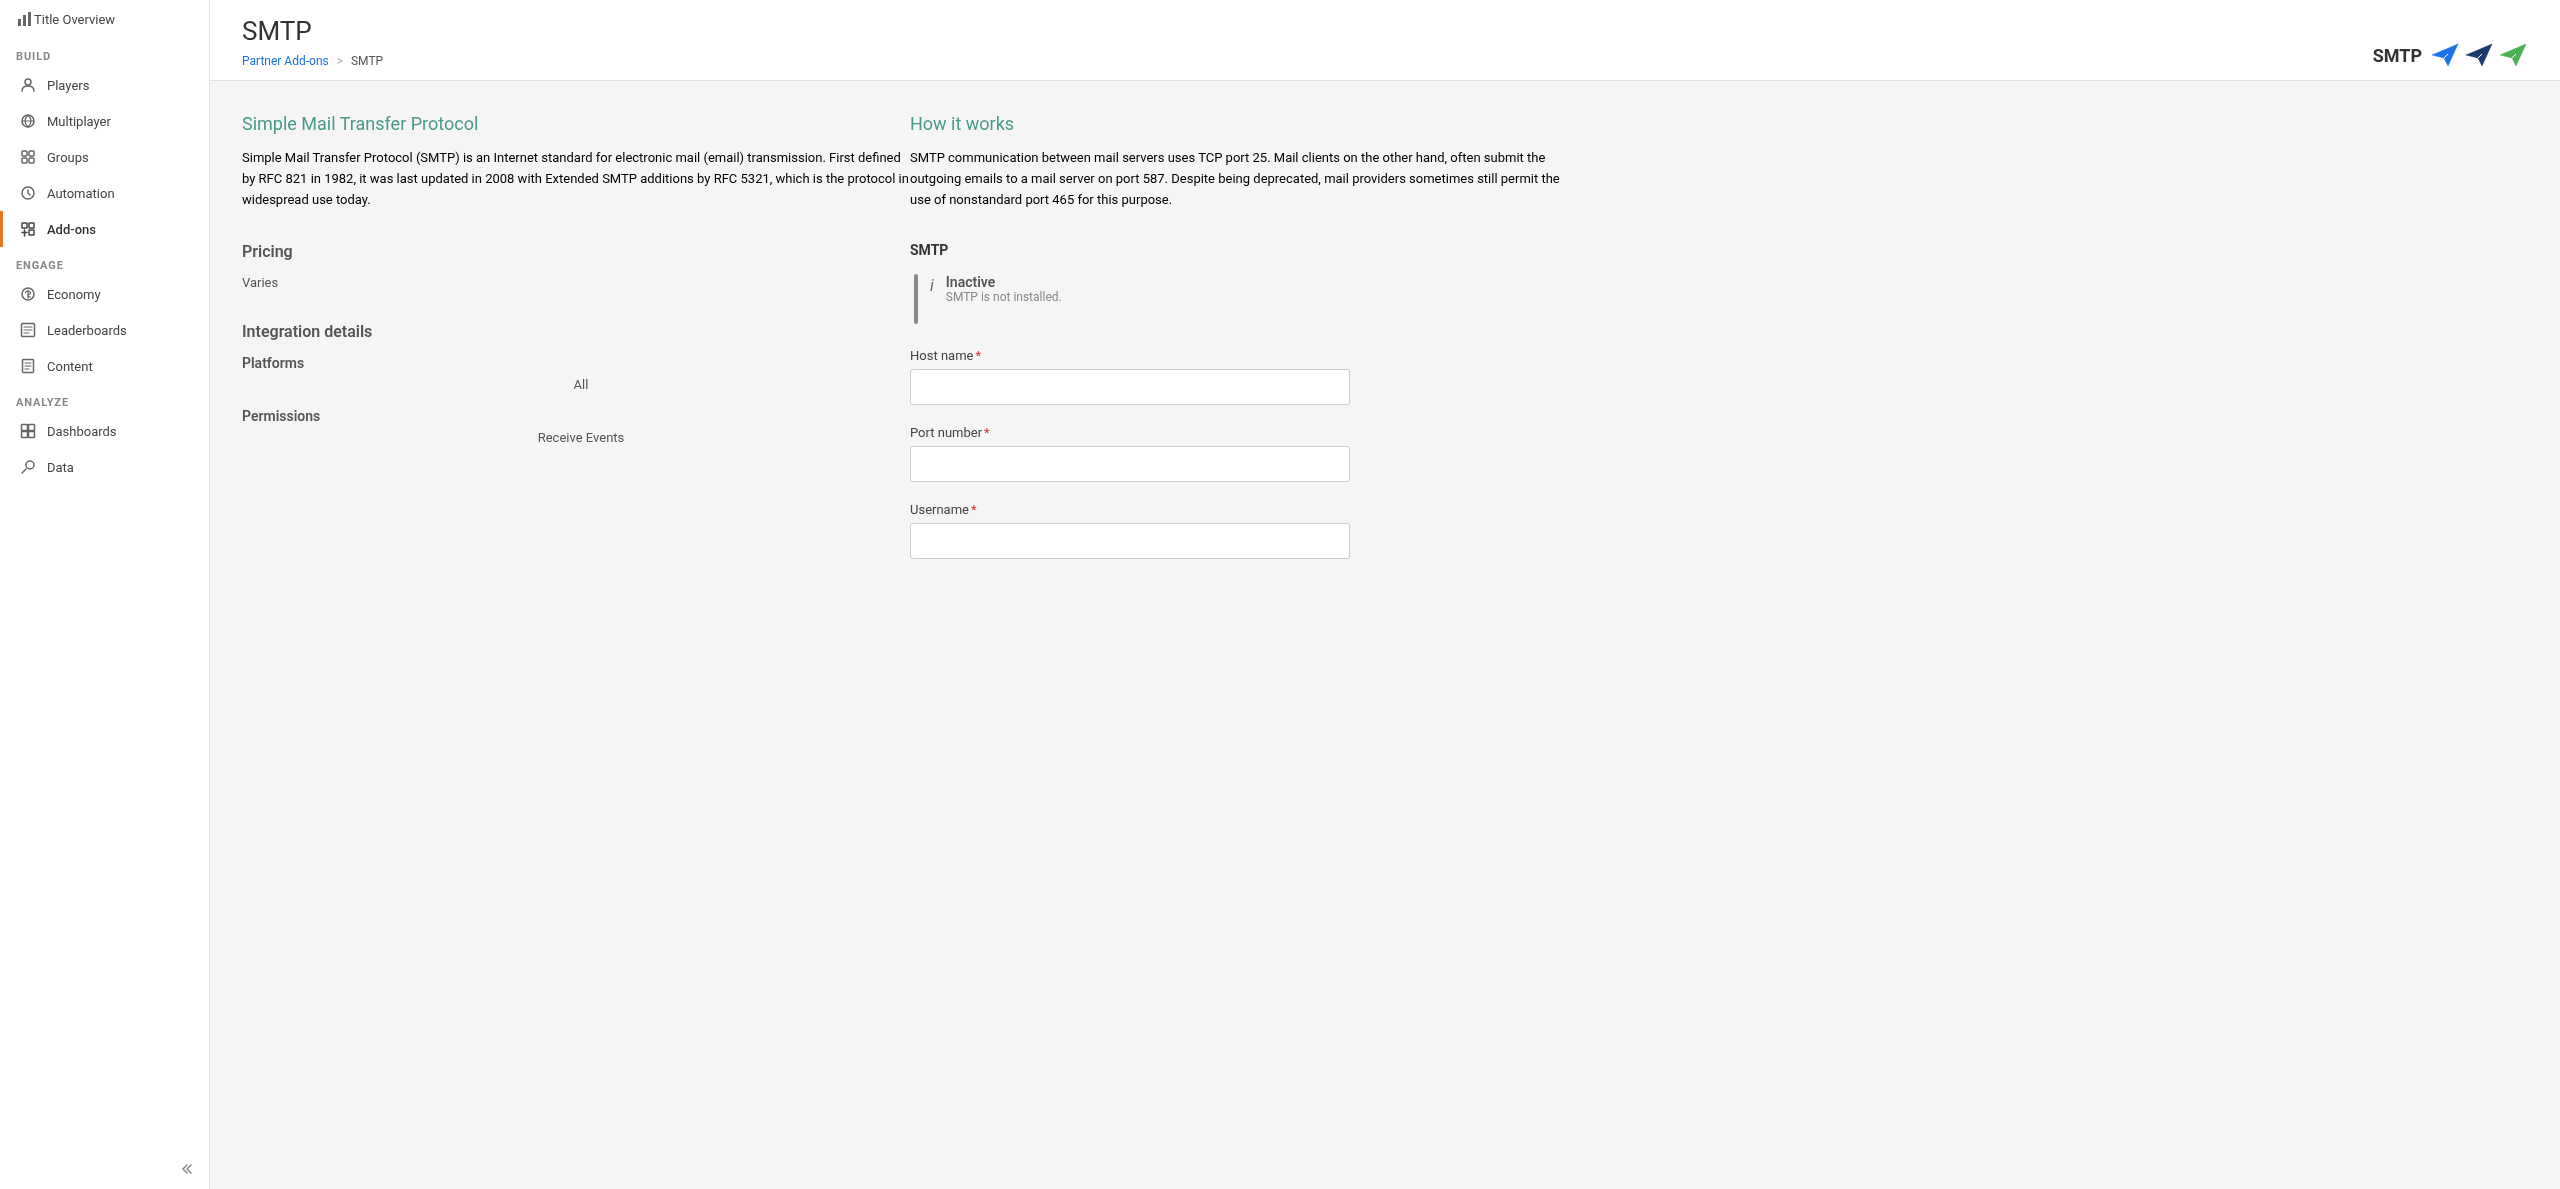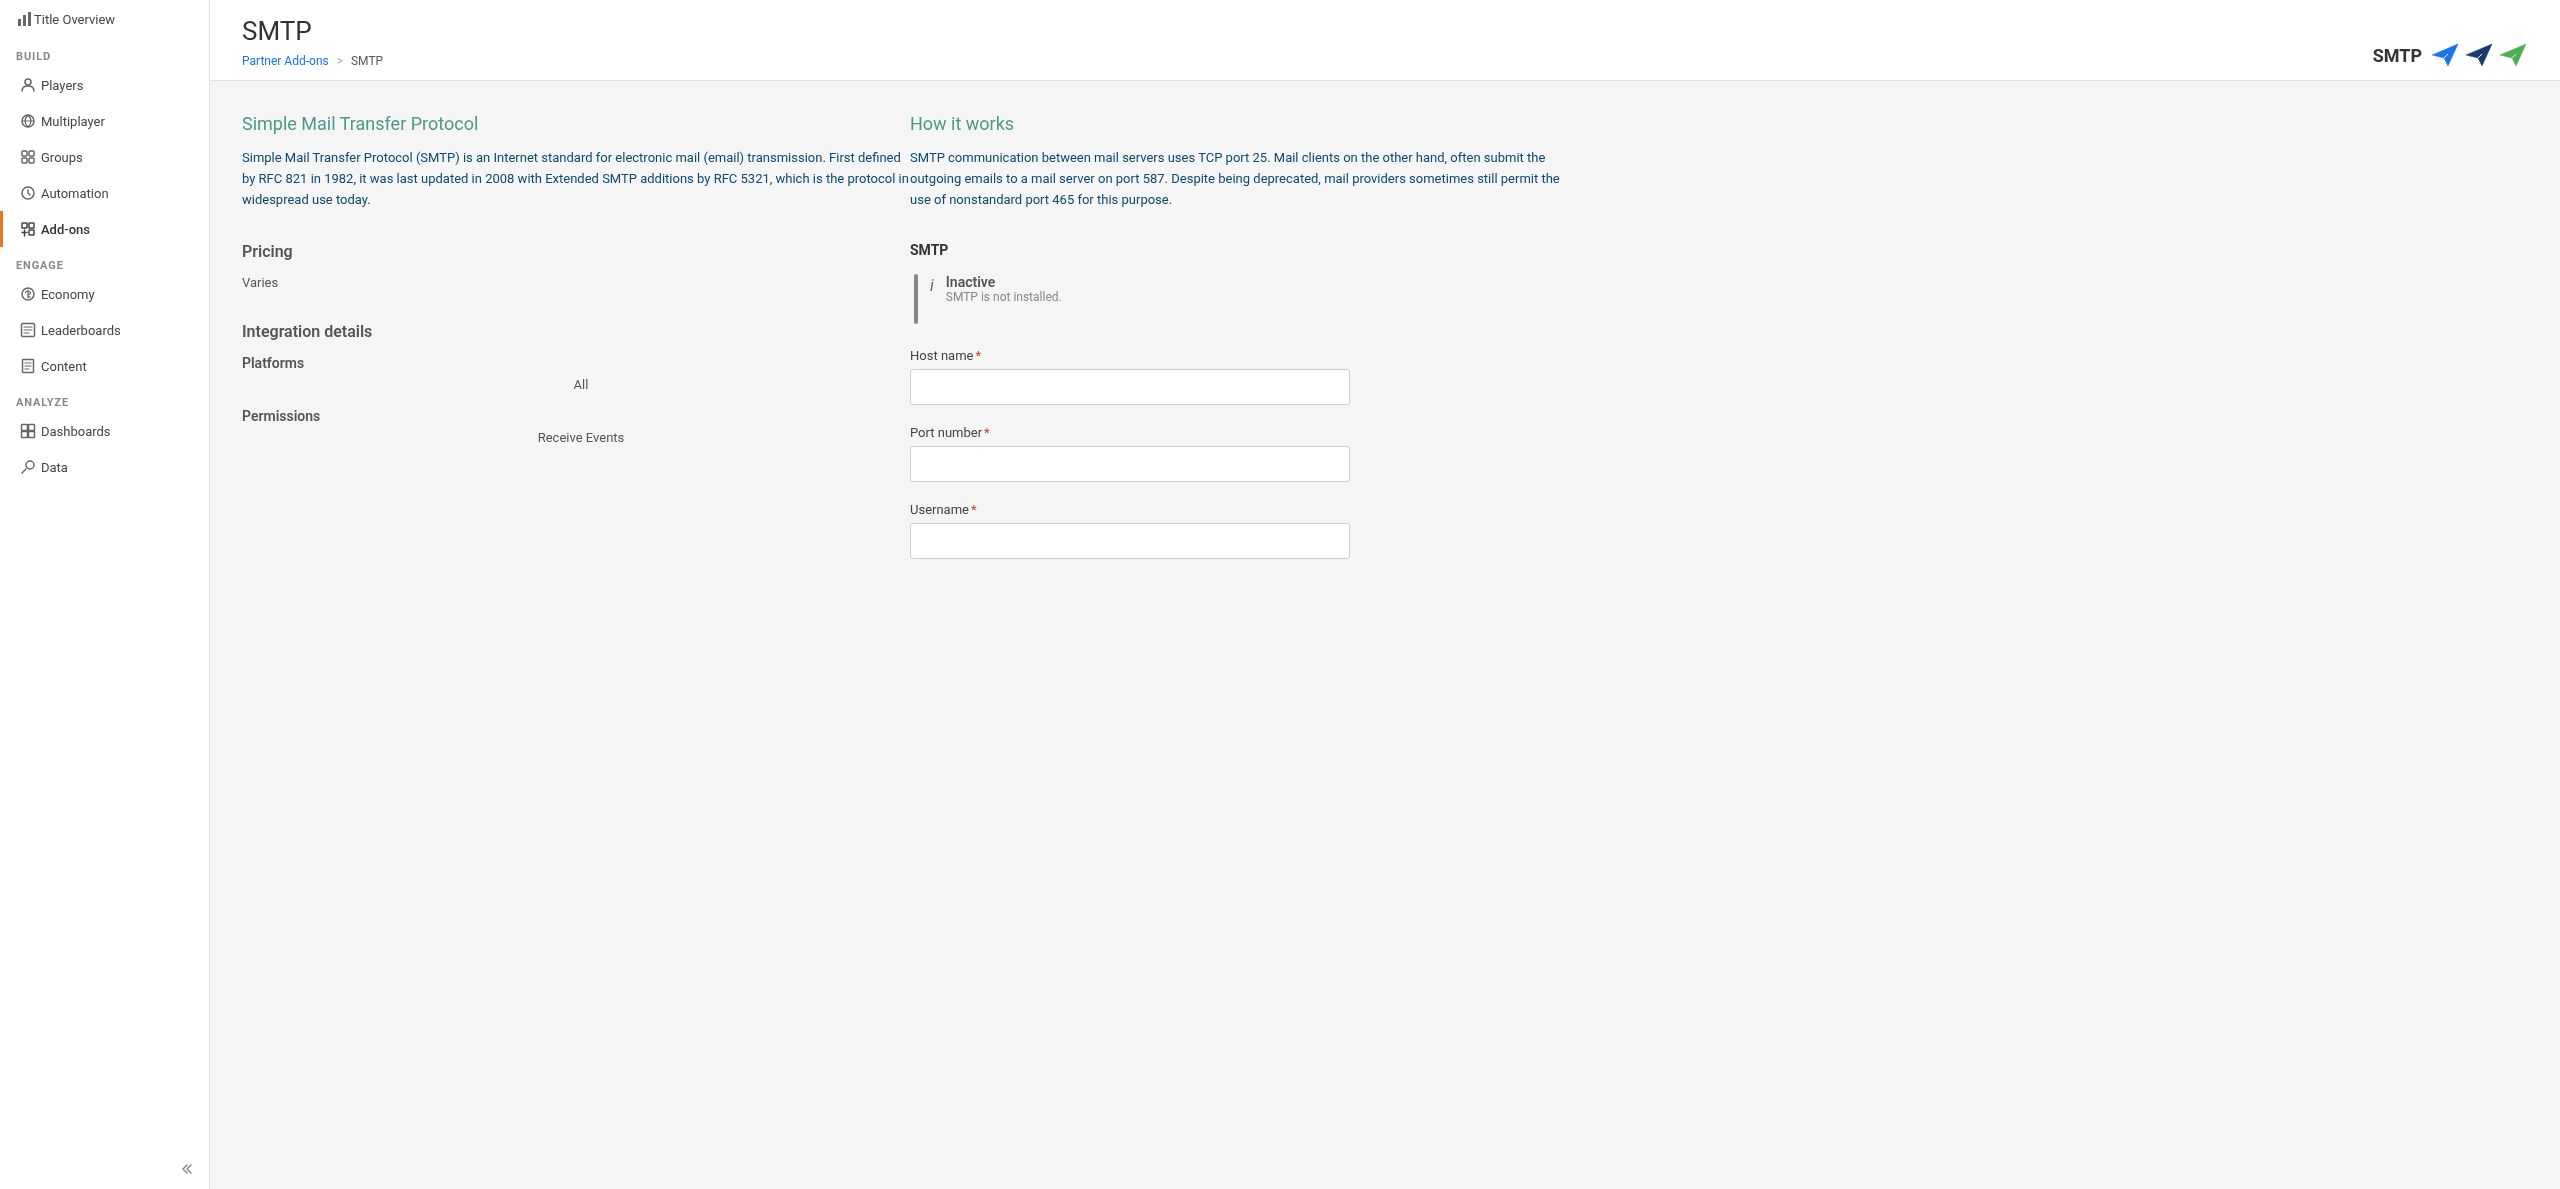--- a/index.html
+++ b/index.html
@@ -27,21 +27,21 @@
       font-size: 11px;
       font-weight: 700;
       color: #888;
       letter-spacing: 0.08em;
       padding: 12px 16px 4px 16px;
       text-transform: uppercase;
     }
     .sidebar-item {
       display: flex;
       align-items: center;
-      gap: 4px;
+      gap: 10px;
       padding: 9px 16px;
       font-size: 13px;
       color: #444;
       cursor: pointer;
       border-left: 3px solid transparent;
     }
     .sidebar-item.active {
       border-left: 3px solid #e87722;
       color: #333;
       font-weight: 500;
@@ -123,21 +123,21 @@
     }
 
     .section-title {
       font-size: 18px;
       color: #4a9a8a;
       font-weight: 400;
       margin-bottom: 14px;
     }
     .section-text {
       font-size: 13px;
-      color: #0c4a6e;
+      color: #000000;
       line-height: 1.6;
     }
 
     
     .right-panel {}
 
     .smtp-label {
       font-size: 14px;
       font-weight: 700;
       color: #333;

